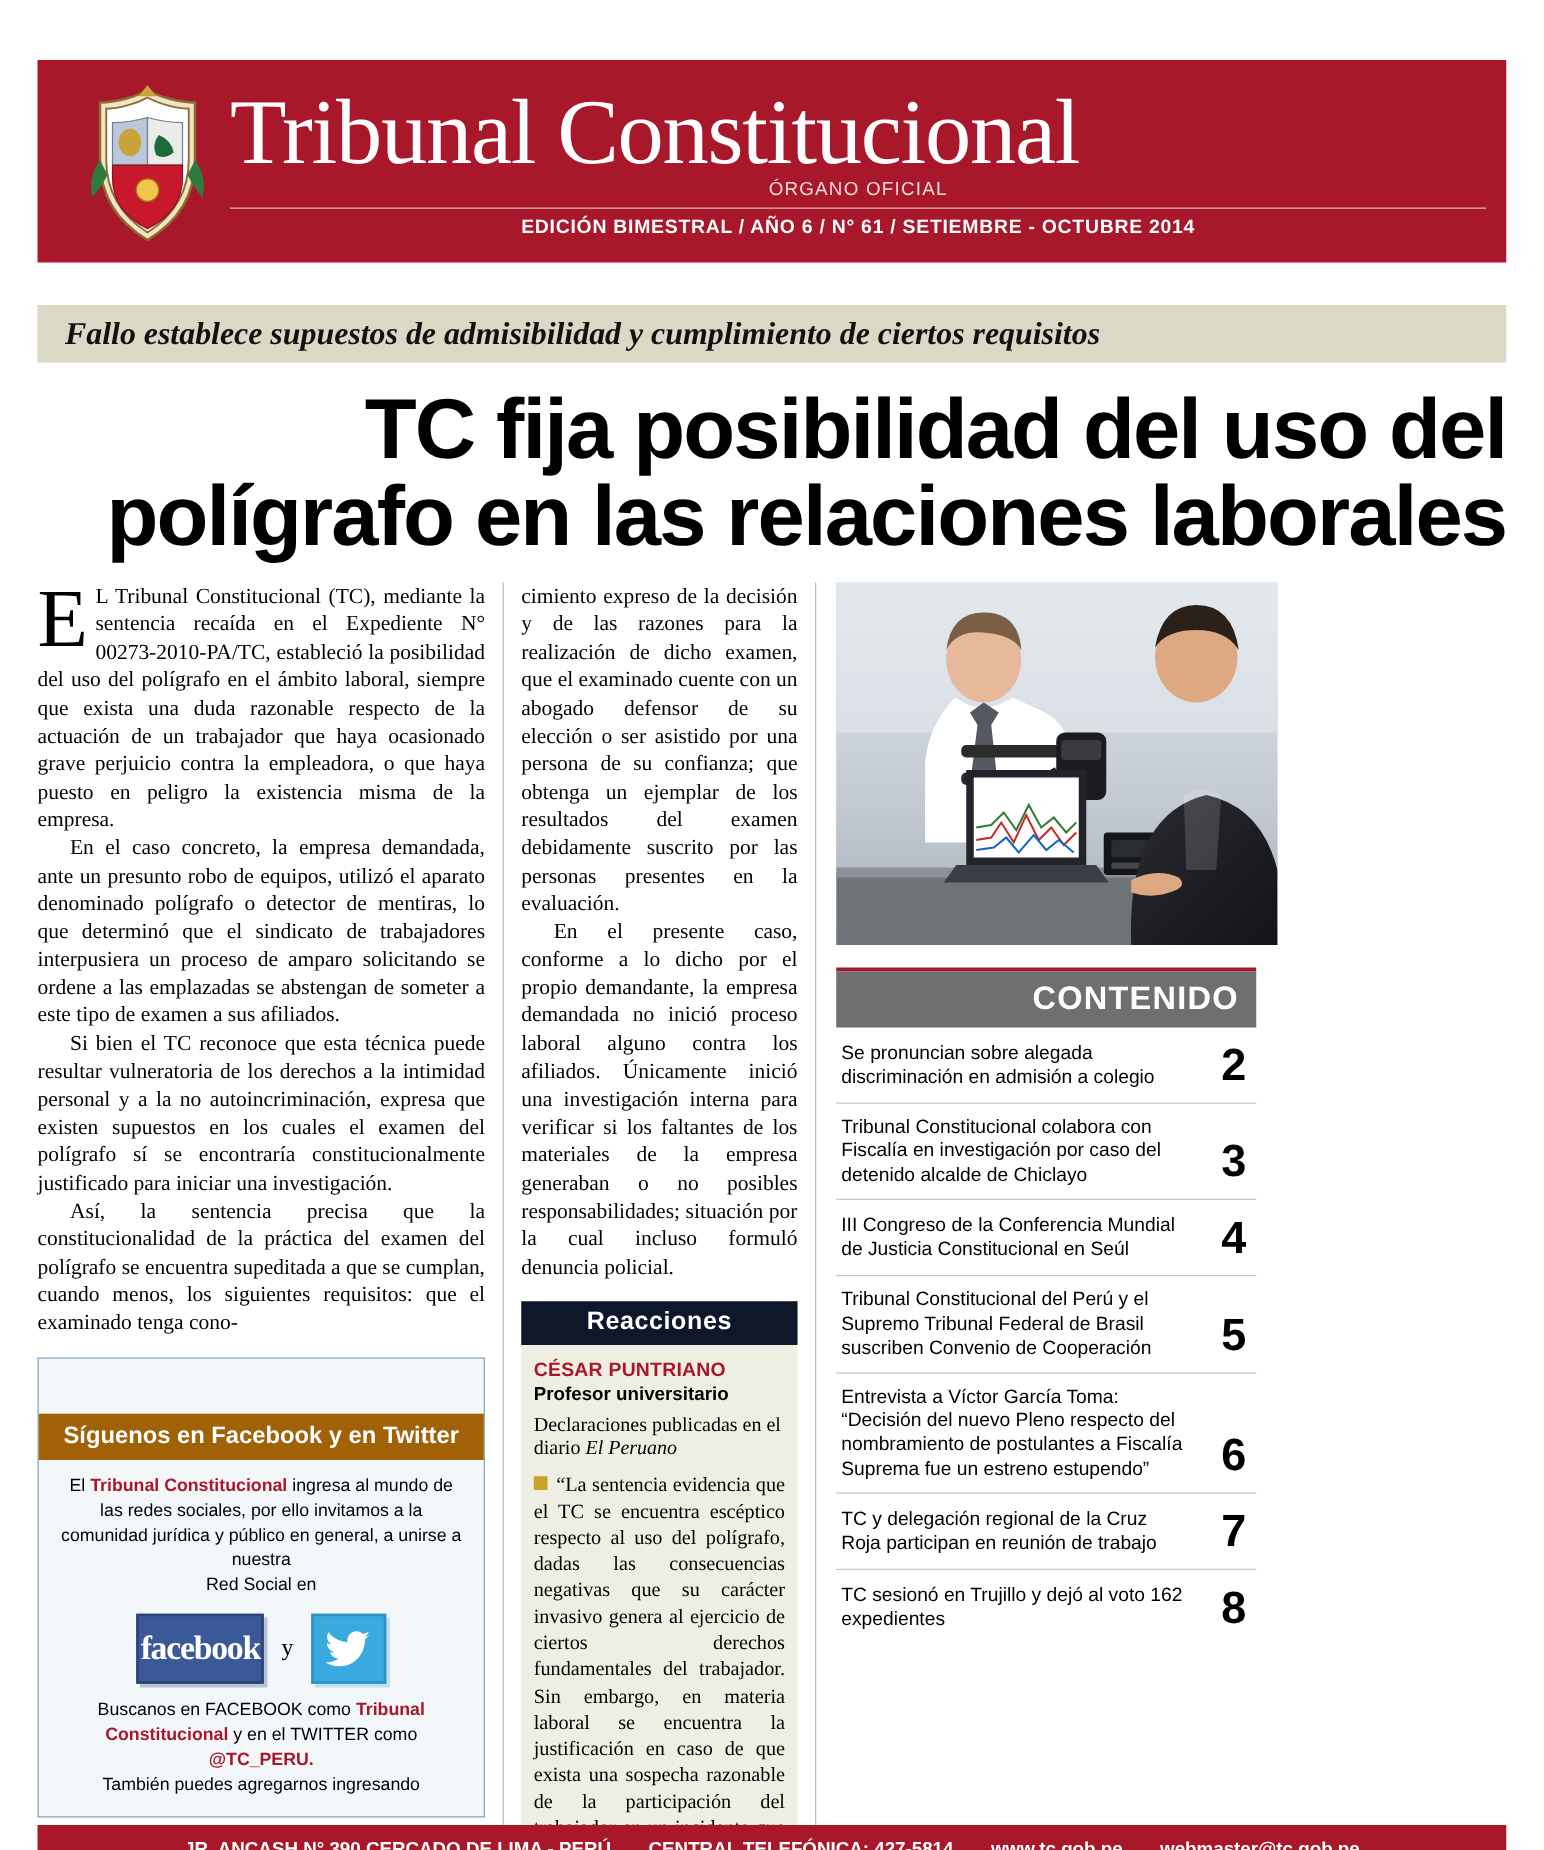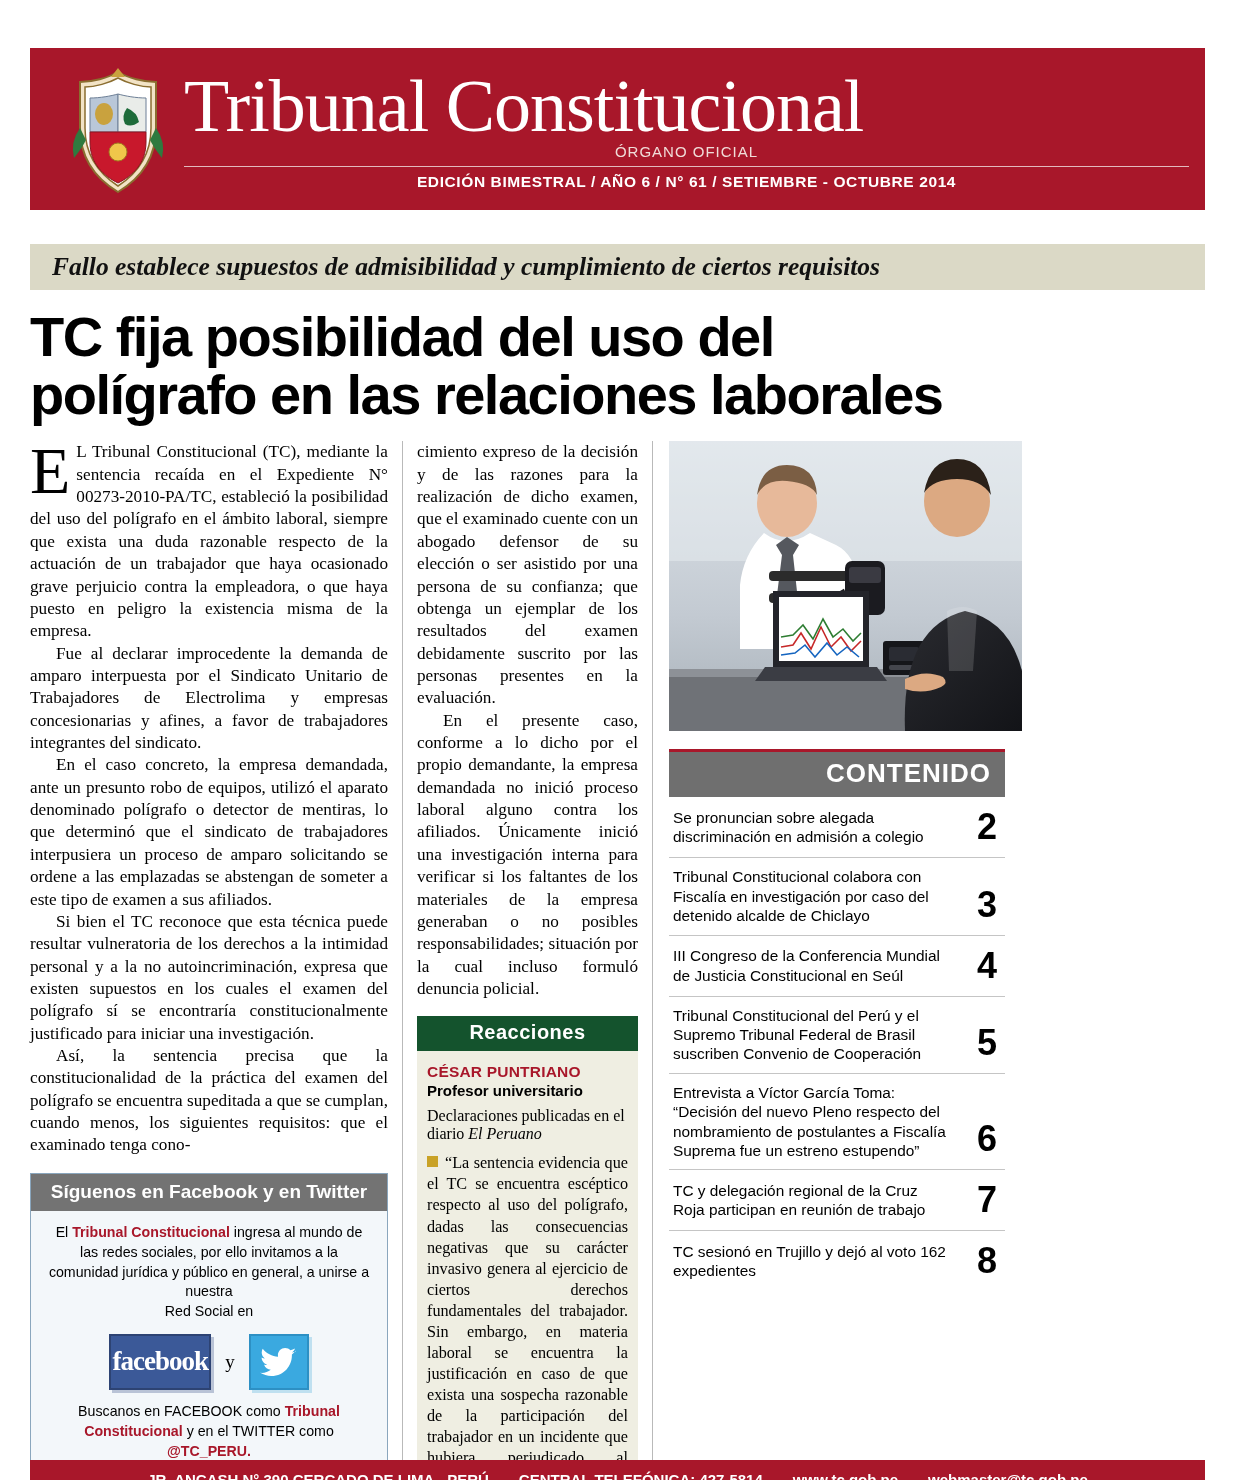--- a/index.html
+++ b/index.html
@@ -81,24 +81,24 @@
   .kicker-text {
     font-family: "Liberation Serif", serif;
     font-weight: bold;
     font-style: italic;
     font-size: 25.5px;
     color: #111;
   }
 
   
   .headline {
-    text-align: left;
-    font-family: "Liberation Sans", sans-serif;
-    font-weight: bold;
-    font-size: 56px;
+    text-align: right;
+    font-family: "Liberation Sans", sans-serif;
+    font-weight: bold;
+    font-size: 68px;
     line-height: 1.03;
     letter-spacing: -1.5px;
     margin-top: 18px;
     color: #000;
   }
 
   
   .content {
     display: flex;
     margin-top: 18px;
@@ -179,21 +179,21 @@
     align-self: flex-end;
   }
 
   
   .reacciones {
     margin-top: 16px;
     background: #efeee2;
     padding-bottom: 10px;
   }
   .reacciones-header {
-    background: #14532d;
+    background: #0f172a;
     color: #fff;
     text-align: center;
     font-family: "Liberation Sans", sans-serif;
     font-weight: bold;
     font-size: 20px;
     padding: 5px 0 7px 0;
     letter-spacing: 0.5px;
   }
   .reac-body { padding: 12px 10px 0 10px; }
   .reac-name {
@@ -232,27 +232,28 @@
     position: relative; top: -1px;
   }
 
   
   .social {
     margin-top: 16px;
     border: 1px solid #8aa6bd;
     background: #f3f7fa;
   }
   .social-header {
-    background: #737373;
+    background: #a16207;
     color: #fff;
     text-align: center;
     font-family: "Liberation Sans", sans-serif;
     font-weight: bold;
     font-size: 19px;
     padding: 7px 0 8px 0;
+    margin-top: 44px;
   }
   .social-body {
     padding: 12px 16px 14px 16px;
     text-align: center;
     font-family: "Liberation Sans", sans-serif;
     font-size: 14.2px;
     line-height: 1.40;
   }
   .red { color: #a8172a; font-weight: bold; }
   .social-icons {
@@ -330,21 +331,20 @@
 
   <div class="headline">
     <div>TC fija posibilidad del uso del</div>
     <div>polígrafo en las relaciones laborales</div>
   </div>
 
   <div class="content">
 
     <div class="col col1">
       <p class="body first"><span class="dropcap">E</span><span>L Tribunal Constitucional (TC), mediante la sentencia recaída en el Expediente N° 00273-2010-PA/TC, estableció la posibilidad del uso del polígrafo en el ámbito laboral, siempre que exista una duda razonable respecto de la actuación de un trabajador que haya ocasionado grave perjuicio contra la empleadora, o que haya puesto en peligro la existencia misma de la empresa.</span></p>
-      <p class="body">Fue al declarar improcedente la demanda de amparo interpuesta por el Sindicato Unitario de Trabajadores de Electrolima y empresas concesionarias y afines, a favor de trabajadores integrantes del sindicato.</p>
       <p class="body">En el caso concreto, la empresa demandada, ante un presunto robo de equipos, utilizó el aparato denominado polígrafo o detector de mentiras, lo que determinó que el sindicato de trabajadores interpusiera un proceso de amparo solicitando se ordene a las emplazadas se abstengan de someter a este tipo de examen a sus afiliados.</p>
       <p class="body">Si bien el TC reconoce que esta técnica puede resultar vulneratoria de los derechos a la intimidad personal y a la no autoincriminación, expresa que existen supuestos en los cuales el examen del polígrafo sí se encontraría constitucionalmente justificado para iniciar una investigación.</p>
       <p class="body">Así, la sentencia precisa que la constitucionalidad de la práctica del examen del polígrafo se encuentra supeditada a que se cumplan, cuando menos, los siguientes requisitos: que el examinado tenga cono-</p>
 
       <div class="social">
         <div class="social-header">Síguenos en Facebook y en Twitter</div>
         <div class="social-body">
           <div>
             <span>El </span><span class="red">Tribunal Constitucional</span><span> ingresa al mundo de las redes sociales, por ello invitamos a la comunidad jurídica y público en general, a unirse a nuestra</span>
           </div>

